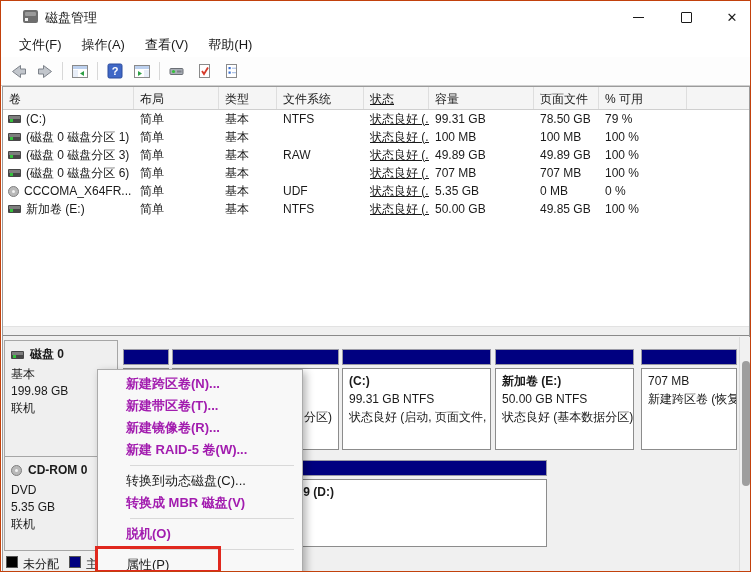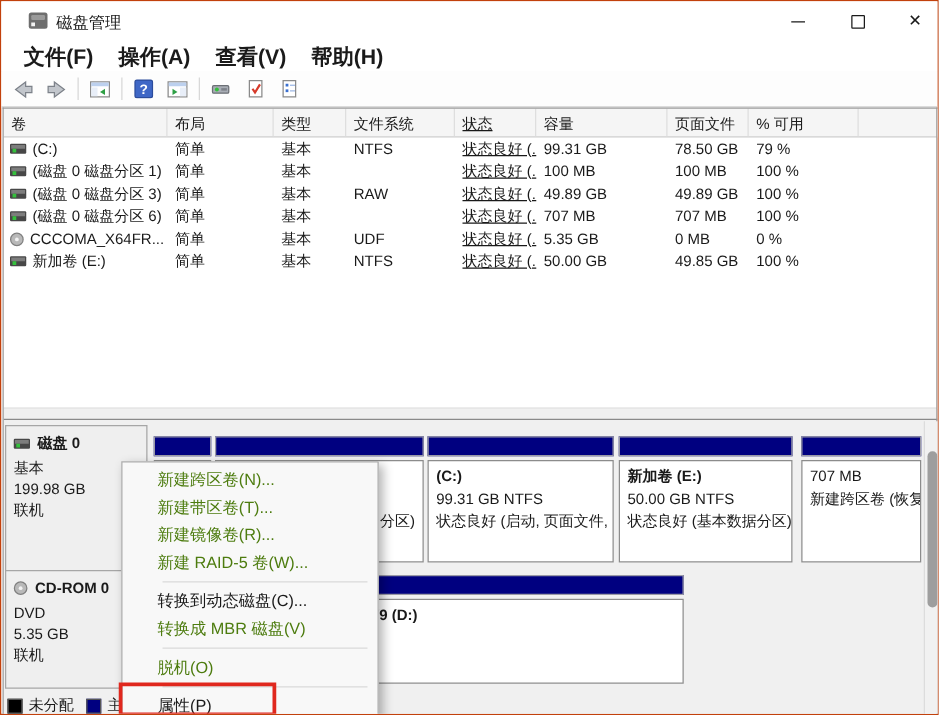--- a/index.html
+++ b/index.html
@@ -15,21 +15,21 @@
   .app-icon{left:22px;top:9px;width:15px;height:13px;background:#6e6e6e;border-radius:2px;}
   .app-icon .inner{position:absolute;left:2px;top:2px;width:11px;height:4px;background:#9a9a9a;border-radius:1px;}
   .app-icon .dot{position:absolute;left:2px;bottom:2px;width:3px;height:3px;background:#f2f2f2;}
   .title-text{left:44px;top:8px;font-size:13px;}
   .winbtn{top:4px;width:34px;height:24px;display:flex;align-items:center;justify-content:center;}
   .btn-min .bar{width:11px;height:1px;background:#1a1a1a;}
   .btn-max .box{width:9px;height:9px;border:1px solid #1a1a1a;border-radius:1px;}
   .btn-close{font-size:13px;color:#1a1a1a;}
   
   .menubar{left:0;top:32px;width:100%;height:24px;background:#fff;display:flex;align-items:center;padding-left:8px;box-sizing:border-box;}
-  .menu-item{font-size:17px;padding:2px 10px;font-weight:bold;}
+  .menu-item{font-size:13px;padding:2px 10px;}
   
   .toolbar{left:0;top:56px;width:100%;height:29px;background:#fdfdfd;border-bottom:1px solid #cfcfcf;
     display:flex;align-items:center;gap:7px;padding-left:7px;box-sizing:border-box;}
   .tb-sep{width:1px;height:18px;background:#d8d8d8;}
   .tb-btn{width:20px;height:20px;display:flex;align-items:center;justify-content:center;}
   
   .content-frame{left:1px;top:85px;width:748px;height:486px;border:1px solid #9b9b9b;border-bottom:none;box-sizing:border-box;pointer-events:none;z-index:5;}
   
   .list-pane{left:2px;top:86px;width:747px;height:239px;background:#fff;}
   .lheader{display:flex;height:23px;background:#f5f5f5;border-bottom:1px solid #cfcfcf;box-sizing:border-box;}
@@ -52,32 +52,32 @@
   .disk-info .dtitle{display:flex;align-items:center;gap:6px;font-weight:bold;margin-bottom:3px;}
   .pcell{box-sizing:border-box;}
   .pstrip{height:16px;background:#000080;border:1px solid #9a9aa6;box-sizing:border-box;}
   .pbody{margin-top:3px;background:#fff;border:1px solid #8c8c8c;box-sizing:border-box;
     padding:3px 0 0 6px;font-size:12px;line-height:18px;overflow:hidden;position:relative;}
   .pbody .pl1{font-weight:bold;white-space:nowrap;}
   .pbody .pl2,.pbody .pl3{white-space:nowrap;}
   .clip-tail{position:absolute;left:131px;top:39px;white-space:nowrap;}
   
   .legend{left:5px;top:555px;display:flex;align-items:center;gap:10px;font-size:12px;z-index:4;}
-  .lg-item{display:flex;align-items:center;gap:5px;}
+  .lg-item{display:flex;gap:5px;}
   .lg-sq{width:12px;height:12px;border:1px solid #555;box-sizing:border-box;}
   .sq-unalloc{background:#000000;}
   .sq-primary{background:#000080;}
   
   .vscroll{left:738px;top:336px;width:12px;height:236px;background:#f1f1f1;border-left:1px solid #dcdcdc;box-sizing:border-box;z-index:6;}
   .vthumb{position:absolute;left:2px;top:24px;width:8px;height:125px;background:#9e9e9e;border-radius:4px;}
   
   .ctx-menu{left:96px;top:368px;width:206px;height:212px;background:#f8f8f8;border:1px solid #ababab;
     box-shadow:3px 3px 8px rgba(0,0,0,0.30);box-sizing:border-box;z-index:50;padding-top:3px;}
   .ctx-item{height:22px;line-height:22px;padding-left:28px;font-size:13px;white-space:nowrap;}
-  .ctx-item.disabled{color:#4d7c0f;}
+  .ctx-item.disabled{color:#a21caf;font-weight:bold;}
   .ctx-sep{height:1px;background:#d9d9d9;margin:4px 8px 4px 32px;}
   
   .red-box{left:94px;top:545px;width:126px;height:27px;border:3px solid #e0281e;box-sizing:border-box;z-index:100;}
   
   svg{display:block;}
 </style>
 </head>
 <body>
 
 <div id="window">

